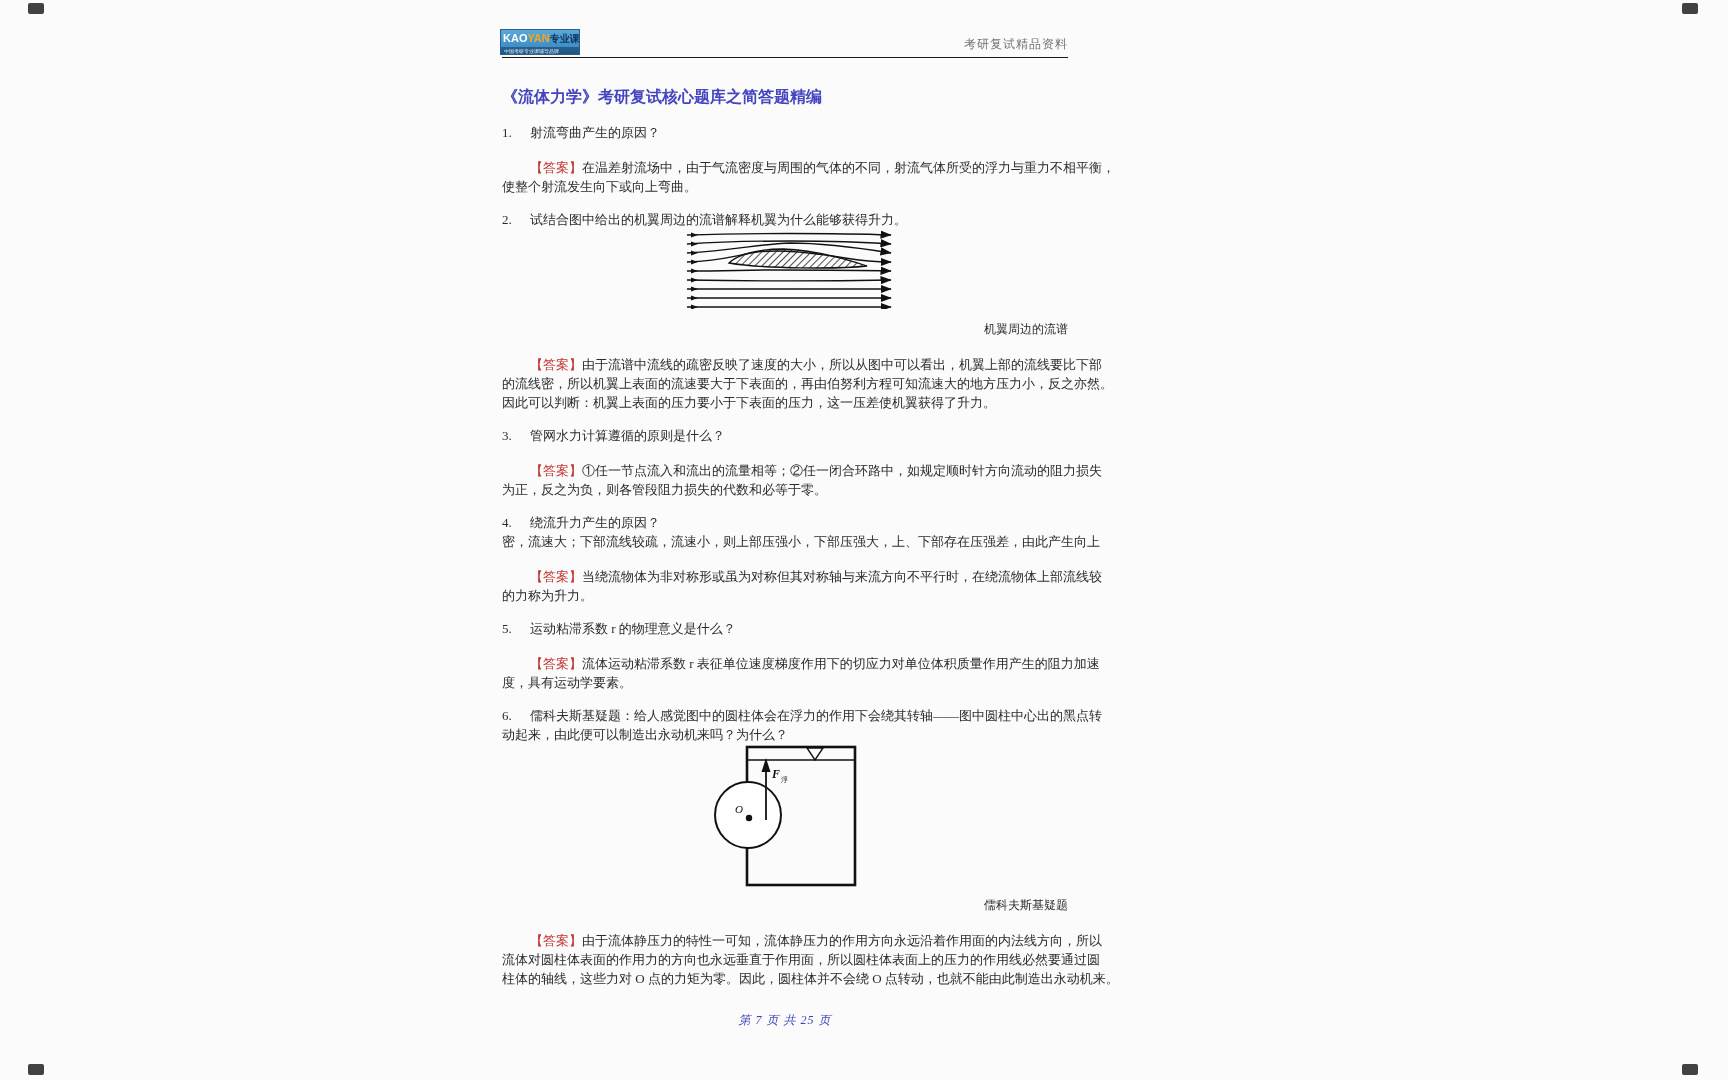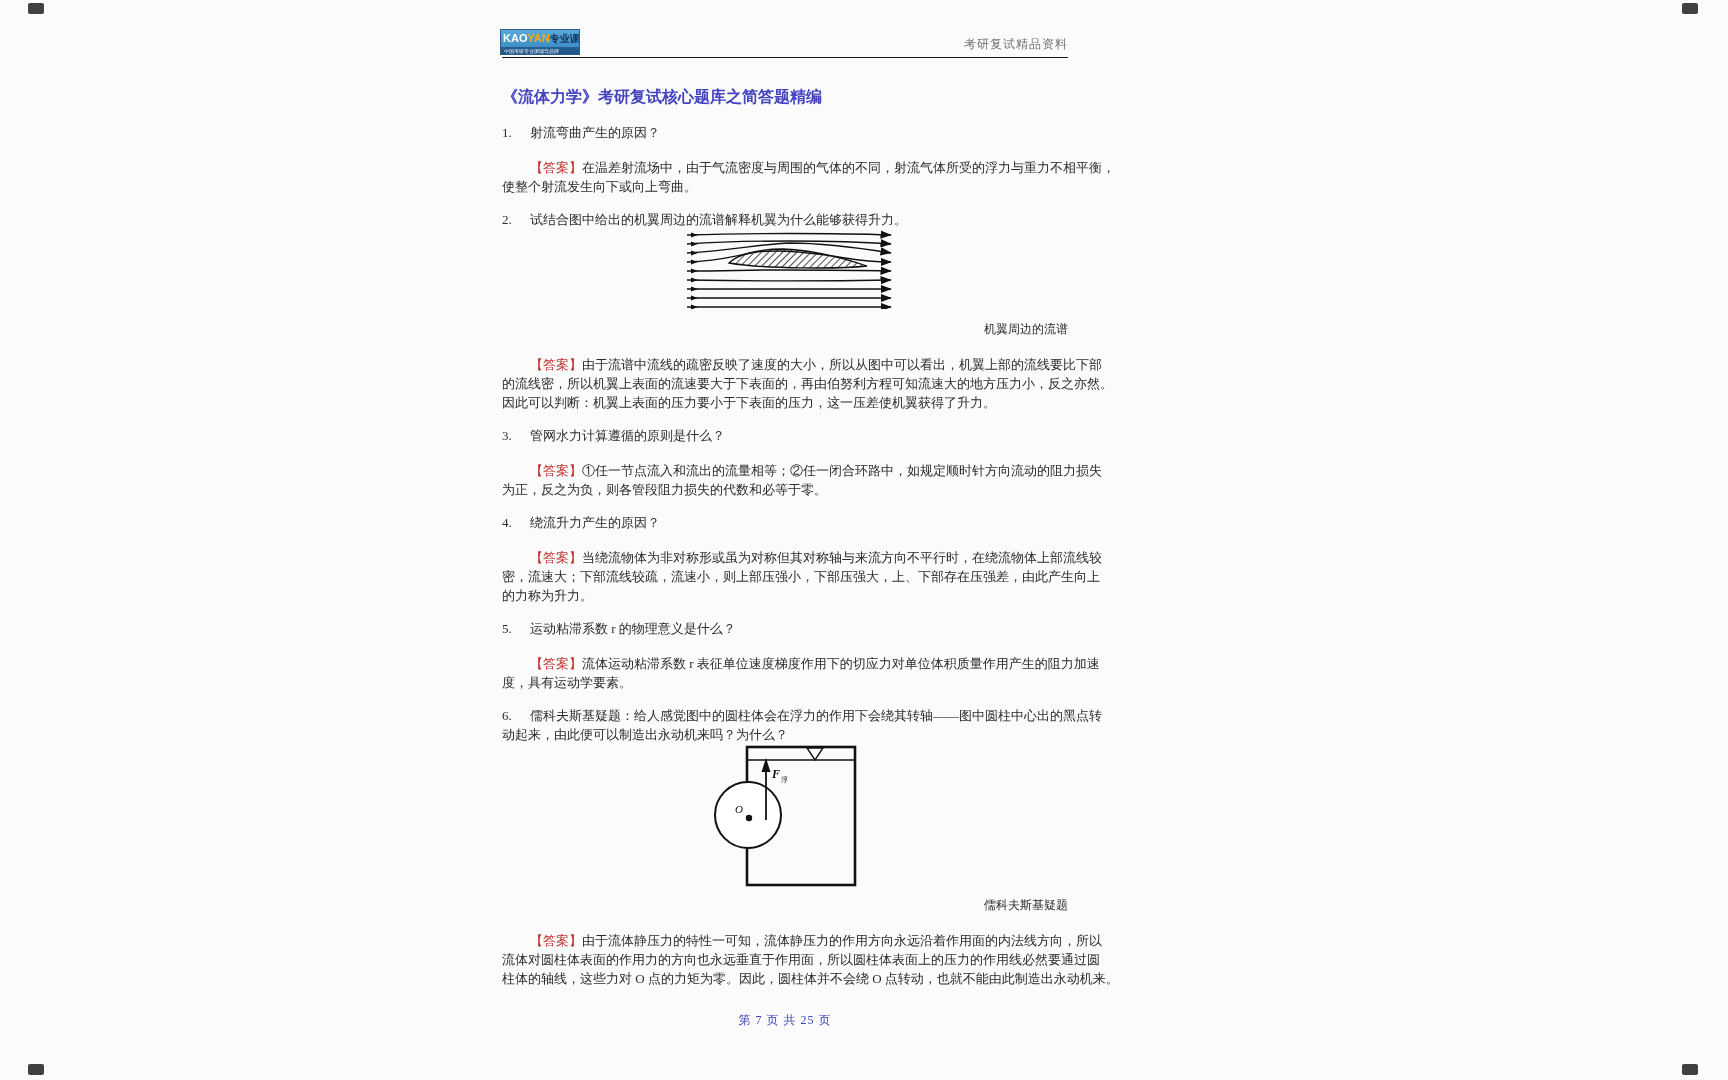--- a/index.html
+++ b/index.html
@@ -54,21 +54,21 @@
 
   .figwrap{line-height:0;}
   .figwrap.figure-airfoil{margin-left:183px;}
   .qa.fig-tank .figwrap{margin-top:1px;margin-left:198px;}
   .caption{height:19px;line-height:19px;font-size:12px;text-align:right;width:100%;}
   .figure-airfoil + .caption{margin-top:11px;}
   .figure-tank + .caption{margin-top:6px;}
   .qa.fig-airfoil .caption + .ans{margin-top:15px;}
   .qa.fig-tank .caption + .ans{margin-top:6px;}
 
-  .footer{margin-top:24px;text-align:center;font-size:12px;color:var(--footer_blue);letter-spacing:1px;}
+  .footer{margin-top:24px;text-align:center;font-size:12px;color:var(--footer_blue);letter-spacing:1px;font-style:italic;}
 
   svg text{font-family:"Liberation Serif","DejaVu Serif",serif;fill:#111;}
 </style>
 </head>
 <body>
 
 <div class="corner tl"></div>
 <div class="corner tr"></div>
 <div class="corner bl"></div>
 <div class="corner br"></div>
@@ -140,22 +140,22 @@
       <div class="qa">
         <div class="line"><span class="qnum">3.</span><span>管网水力计算遵循的原则是什么？</span></div>
         <div class="ans">
           <div class="line first"><span class="anslabel">【答案】</span><span>①任一节点流入和流出的流量相等；②任一闭合环路中，如规定顺时针方向流动的阻力损失</span></div>
           <div class="line">为正，反之为负，则各管段阻力损失的代数和必等于零。</div>
         </div>
       </div>
       <div class="qa">
         <div class="line"><span class="qnum">4.</span><span>绕流升力产生的原因？</span></div>
         <div class="ans">
+          <div class="line">密，流速大；下部流线较疏，流速小，则上部压强小，下部压强大，上、下部存在压强差，由此产生向上</div>
           <div class="line first"><span class="anslabel">【答案】</span><span>当绕流物体为非对称形或虽为对称但其对称轴与来流方向不平行时，在绕流物体上部流线较</span></div>
-          <div class="line">密，流速大；下部流线较疏，流速小，则上部压强小，下部压强大，上、下部存在压强差，由此产生向上</div>
           <div class="line">的力称为升力。</div>
         </div>
       </div>
       <div class="qa">
         <div class="line"><span class="qnum">5.</span><span>运动粘滞系数 r 的物理意义是什么？</span></div>
         <div class="ans">
           <div class="line first"><span class="anslabel">【答案】</span><span>流体运动粘滞系数 r 表征单位速度梯度作用下的切应力对单位体积质量作用产生的阻力加速</span></div>
           <div class="line">度，具有运动学要素。</div>
         </div>
       </div>

